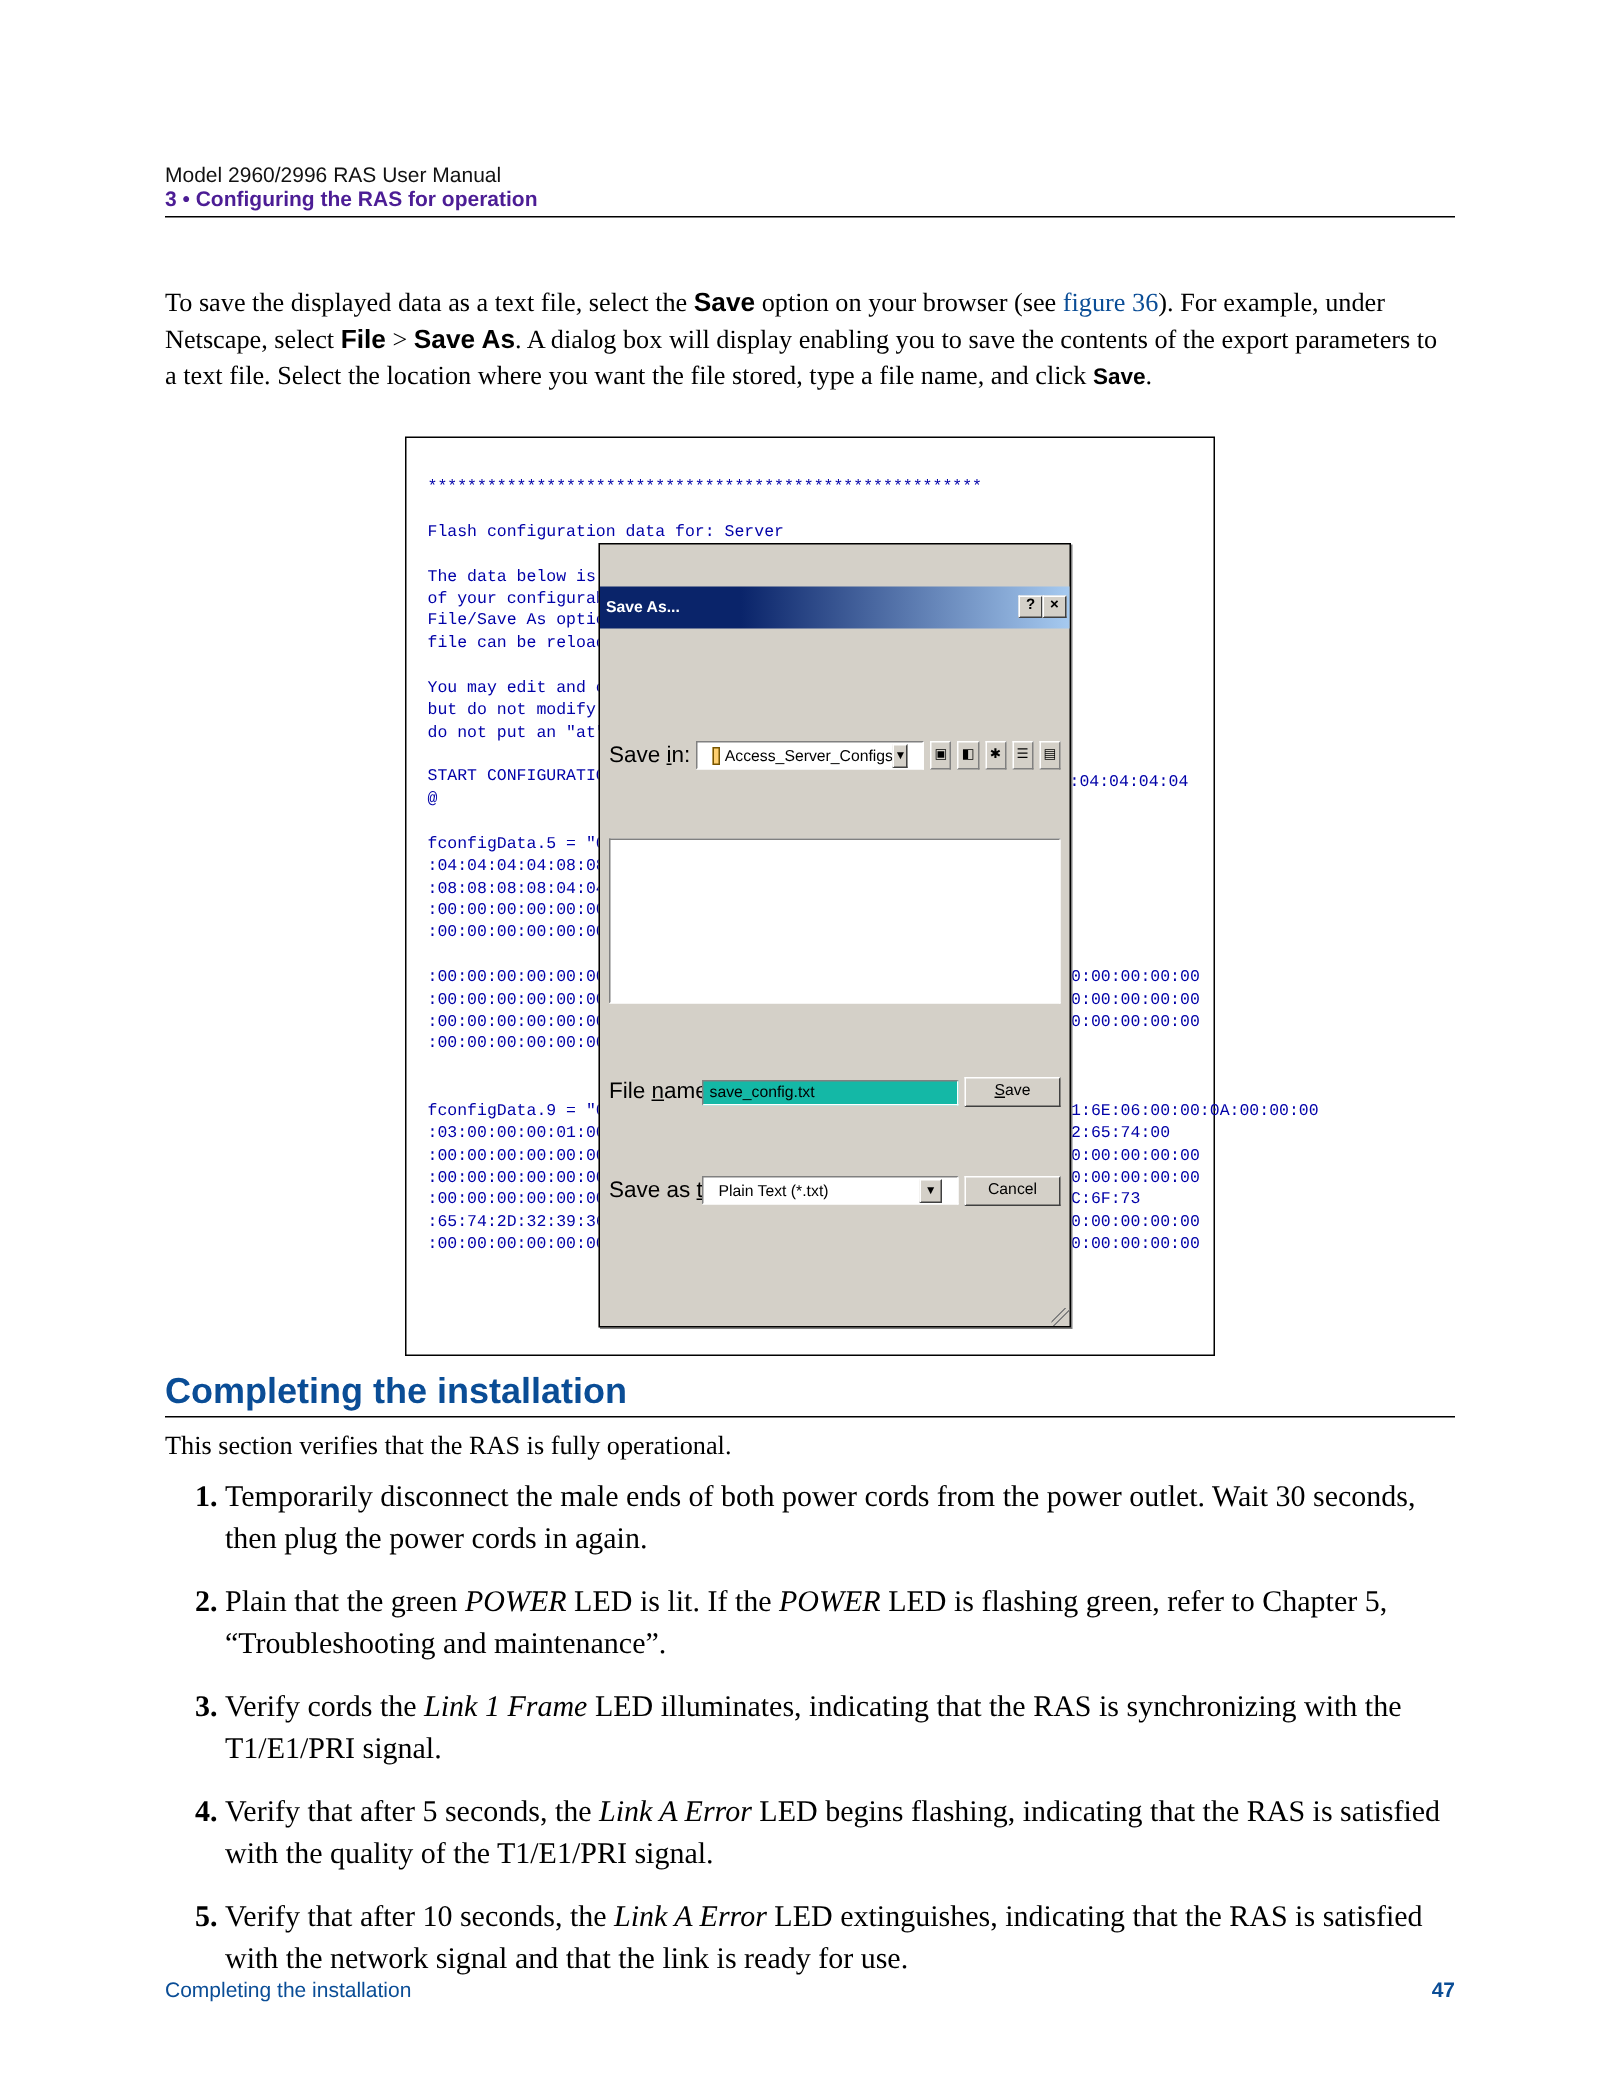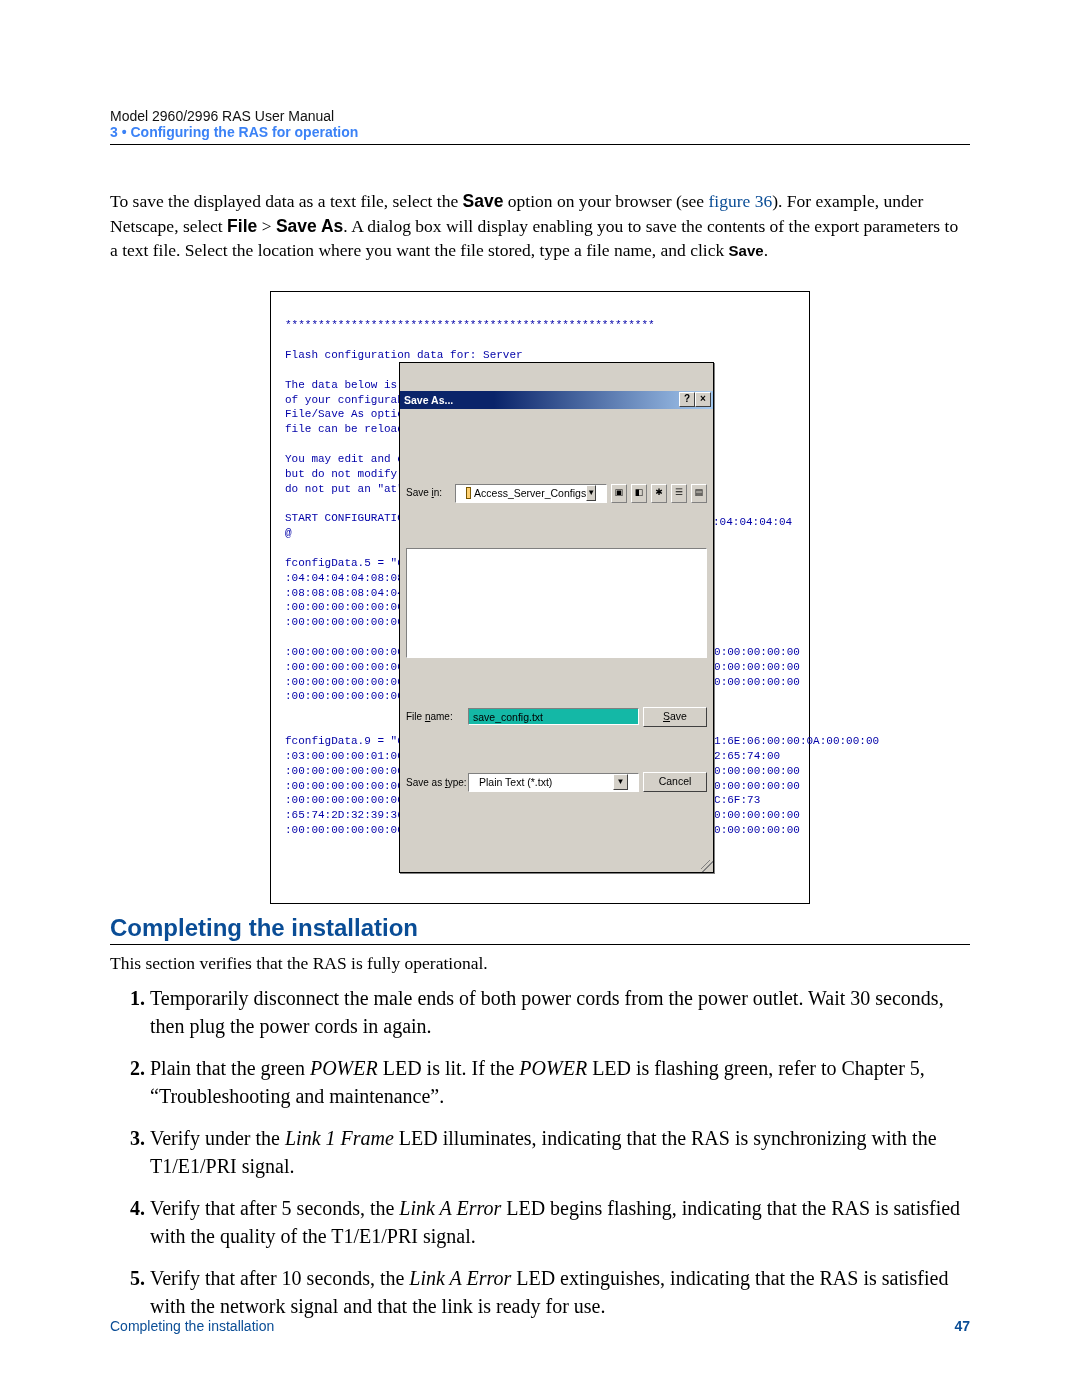--- a/index.html
+++ b/index.html
@@ -21,21 +21,21 @@
     justify-content: space-between;
     align-items: baseline;
     border-bottom: 1px solid #000;
     padding-bottom: 4px;
     margin-bottom: 44px;
     font-family: Arial, Helvetica, sans-serif;
     font-size: 14px;
     flex-direction: column;
   }
   .header-left { color: #111; }
-  .header-right { color: #3b82f6; font-weight: bold; }
+  .header-right { color: #4c1d95; font-weight: bold; }
 
   .body-text {
     font-size: 17.5px;
     line-height: 1.4;
   }
   .body-text b.bold-sans { font-family: Arial, Helvetica, sans-serif; font-weight: bold; }
   .body-text a.figref { color: #0a4d96; text-decoration: none; }
   .body-text .small-bold { font-family: Arial, Helvetica, sans-serif; font-weight: bold; font-size: 15px; }
 
   .figure-wrap {
@@ -107,21 +107,21 @@
     left: 114px; top: 58px;
     width: 313px;
     background: #d4d0c8;
     border: 1px solid #000;
     font-family: Tahoma, Arial, sans-serif;
     font-size: 10.5px;
     color: #000;
     box-shadow: 1px 1px 0 #808080;
   }
   .dialog-title {
-    height: 18px;
+    height: 28px;
     background: linear-gradient(90deg, #0a246a 0%, #0a246a 30%, #a6caf0 100%);
     color: #fff;
     display: flex;
     align-items: center;
     justify-content: space-between;
     padding: 0 2px 0 4px;
     font-size: 10.5px;
   }
   .dialog-title-txt { font-weight: bold; }
   .dialog-title-btns { display: flex; gap: 0; }
@@ -136,21 +136,21 @@
     font-size: 10px;
     line-height: 11px;
     text-align: center;
     font-family: Arial, sans-serif;
     font-weight: bold;
   }
   .dialog-body {
     padding: 4px 6px 6px 6px;
   }
   .row { display: flex; align-items: center; gap: 4px; margin-bottom: 3px; }
-  .lbl { width: 58px; font-size: 10px; }
+  .lbl { width: 58px; font-size: 15px; }
   .underline-key { text-decoration: underline; }
   .combo {
     height: 17px;
     border-top: 1px solid #808080;
     border-left: 1px solid #808080;
     border-right: 1px solid #fff;
     border-bottom: 1px solid #fff;
     background: #fff;
     display: flex;
     align-items: center;
@@ -315,21 +315,21 @@
   <div class="body-text">This section verifies that the RAS is fully operational.</div>
 
   <ol class="steps">
     <li>
       <span>Temporarily disconnect the male ends of both power cords from the power outlet. Wait 30 seconds, then plug the power cords in again.</span>
     </li>
     <li>
       <span>Plain that the green </span><span class="italic">POWER</span><span> LED is lit. If the </span><span class="italic">POWER</span><span> LED is flashing green, refer to Chapter 5, “Troubleshooting and maintenance”.</span>
     </li>
     <li>
-      <span>Verify under the </span><span class="italic">Link 1 Frame</span><span> LED illuminates, indicating that the RAS is synchronizing with the T1/E1/PRI signal.</span>
+      <span>Verify cords the </span><span class="italic">Link 1 Frame</span><span> LED illuminates, indicating that the RAS is synchronizing with the T1/E1/PRI signal.</span>
     </li>
     <li>
       <span>Verify that after 5 seconds, the </span><span class="italic">Link A Error</span><span> LED begins flashing, indicating that the RAS is satisfied with the quality of the T1/E1/PRI signal.</span>
     </li>
     <li>
       <span>Verify that after 10 seconds, the </span><span class="italic">Link A Error</span><span> LED extinguishes, indicating that the RAS is satisfied with the network signal and that the link is ready for use.</span>
     </li>
   </ol>
 
   <div class="footer">

